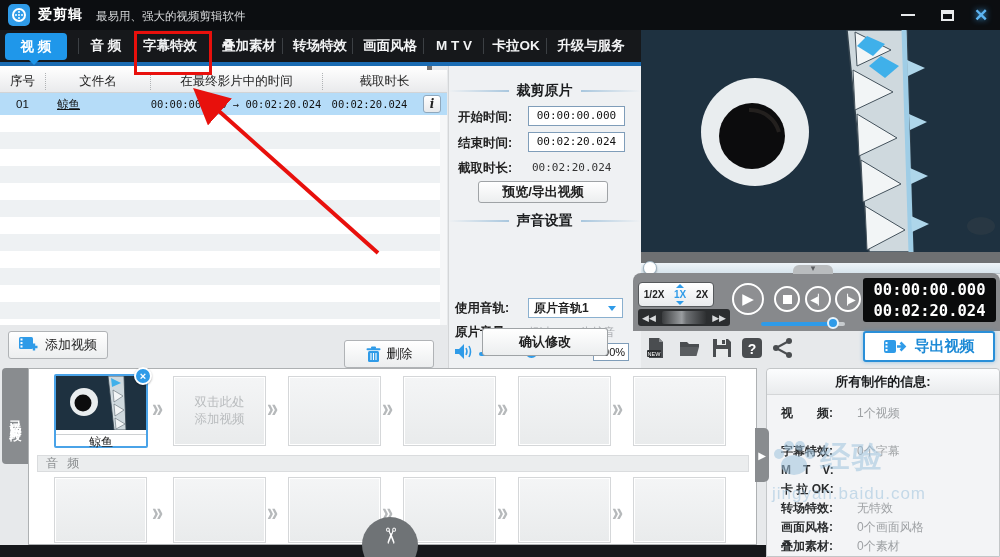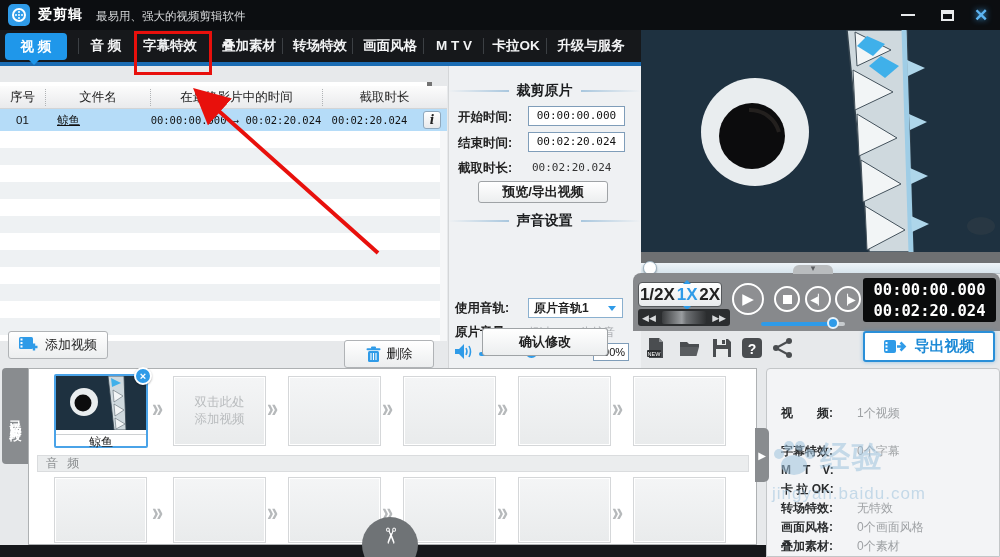--- a/index.html
+++ b/index.html
@@ -21,21 +21,21 @@
 
   
   #tabbar { left:0; top:30px; width:641px; height:32px; background:#16181b; }
   .tab-sep { position:absolute; top:8px; width:1px; height:16px; background:#3c4044; }
   .tab { position:absolute; top:0; height:32px; line-height:32px; color:#f2f3f4; font-size:13.5px; font-weight:bold; text-align:center; cursor:pointer; }
   #tab-video { top:3px; height:27px; line-height:27px; background:#1f97ea; border-radius:4px; color:#fff; }
   #tab-video-caret { position:absolute; left:29px; top:60px; width:0; height:0; border:5px solid transparent; border-top:5px solid #1f97ea; z-index:5; }
   #blue-underline { left:0; top:62px; width:641px; height:4px; background:#1b6cb3; }
 
   
-  #list-panel { left:0; top:66px; width:432px; height:259px; background:#fff; border-right:5px solid #737373;margin-top:16px; }
+  #list-panel { left:0; top:66px; width:432px; height:259px; background:#fff; border-right:5px solid #737373; }
   #list-header { position:absolute; left:0; top:4px; width:447px; height:23px; background:linear-gradient(#fcfcfc,#e9eaec); border-bottom:1px solid #d2d4d6; display:flex; align-items:center; font-size:12.5px; color:#222; }
   .hcol { text-align:center; } 
   .hc1 { width:45px; } .hc2 { width:105px; border-left:1px dotted #b0b3b5; } .hc3 { width:172px; border-left:1px dotted #b0b3b5; } .hc4 { width:124px; border-left:1px dotted #b0b3b5; }
   #list-row { position:absolute; left:0; top:27px; width:447px; height:22px; background:#b5dcf8; display:flex; align-items:center; font-size:11.5px; color:#111; cursor:pointer; }
   .rc1 { width:45px; text-align:center; } .rc2 { width:105px; padding-left:12px; } .rc3 { width:172px; text-align:center; font-family:"DejaVu Sans Mono",monospace; font-size:10.5px; } .rc4 { width:95px; text-align:center; font-family:"DejaVu Sans Mono",monospace; font-size:10.5px; }
   #clip-name-link { text-decoration:underline; }
   #info-btn { position:absolute; right:6px; top:2px; width:18px; height:18px; background:linear-gradient(#fff,#e7e9eb); border:1px solid #8fa8bd; border-radius:3px; text-align:center; line-height:16px; font-family:"DejaVu Serif",serif; font-style:italic; font-weight:bold; font-size:12px; color:#222; cursor:pointer; }
   #list-stripes { position:absolute; left:0; top:49px; width:440px; height:210px; background:repeating-linear-gradient(to bottom, #ffffff 0 17px, #eef1f3 17px 34px); }
   #list-scroll { position:absolute; left:440px; top:49px; width:7px; height:210px; background:#f6f7f8; }
 
@@ -60,21 +60,21 @@
 
   
   #video-area { left:641px; top:30px; width:359px; height:222px; background:#1e3140; overflow:hidden; }
   #video-strip { left:641px; top:252px; width:359px; height:11px; background:#6e7072; }
   #seek-bar { left:641px; top:263px; width:359px; height:11px; background:linear-gradient(#eef4f8,#d7e4ec); border-bottom:1px solid #b9c4cb; }
   #seek-knob { position:absolute; left:2px; top:-2px; width:14px; height:14px; background:#fff; border:1px solid #9ab0bf; border-radius:50%; box-shadow:0 1px 2px rgba(0,0,0,.3); cursor:pointer; }
 
   
   #ctrl-bar { left:633px; top:273px; width:367px; height:58px; background:#87898c; border-radius:8px 8px 0 0; }
   #ctrl-notch { position:absolute; left:160px; top:-8px; width:40px; height:9px; background:#b9bcbe; border-radius:6px 6px 0 0; text-align:center; line-height:7px; font-size:9px; color:#5c5f62; }
-  #speed-box { position:absolute; left:5px; top:9px; width:84px; height:25px; background:linear-gradient(#ffffff,#e8eaec); border:1px solid #55585b; border-radius:4px; display:flex; align-items:center; justify-content:space-around; font-size:17px; font-weight:bold; color:#222; }
+  #speed-box { position:absolute; left:5px; top:9px; width:76px; height:25px; background:linear-gradient(#ffffff,#e8eaec); border:1px solid #55585b; border-radius:4px; display:flex; align-items:center; justify-content:space-around; font-size:10px; font-weight:bold; color:#222; }
   #speed-1x { color:#2f9be8; position:relative; cursor:pointer; }
   .spd { cursor:pointer; }
   .tri-u { position:absolute; left:50%; transform:translateX(-50%); top:-9px; width:0; height:0; border:4px solid transparent; border-bottom:4px solid #2f9be8; }
   .tri-d { position:absolute; left:50%; transform:translateX(-50%); bottom:-9px; width:0; height:0; border:4px solid transparent; border-top:4px solid #2f9be8; }
   #jog { position:absolute; left:5px; top:36px; width:92px; height:17px; background:#2b2d2f; border-radius:3px; display:flex; align-items:center; justify-content:space-between; padding:0 4px; color:#d8dadc; font-size:9px; cursor:pointer; }
   #jog .wheel { width:44px; height:13px; border-radius:2px; background:linear-gradient(to right,#3a3c3e,#9a9da0 45%,#6f7275 55%,#2e3032); }
   .pc-btn { position:absolute; border-radius:50%; border:2px solid #fff; display:flex; align-items:center; justify-content:center; color:#fff; cursor:pointer; background:rgba(255,255,255,.06); }
   #btn-play { left:99px; top:10px; width:32px; height:32px; font-size:15px; }
   #btn-stop { left:141px; top:13px; width:26px; height:26px; }
   #btn-stop span { width:9px; height:9px; background:#fff; }
@@ -373,20 +373,21 @@
   <span class="chev" style="left:468px; top:132px;">»</span>
   <div class="thumb" style="left:489px; top:108px; height:66px;"></div>
   <span class="chev" style="left:583px; top:132px;">»</span>
   <div class="thumb" style="left:604px; top:108px; height:66px;"></div>
 </div>
 <div id="scissors" class="abs">
     <span>✂</span>
   </div>
 
 <div id="info-panel" class="abs">
+  <div id="info-title">所有制作的信息:</div>
   <div class="info-row" style="top:36px;">
       <span class="lab">视　　频:</span>
       <span class="val">1个视频</span>
     </div>
   <div class="info-row" style="top:74px;">
       <span class="lab">字幕特效:</span>
       <span class="val">0个字幕</span>
     </div>
   <div class="info-row" style="top:83px;margin-top:10px;">
       <span class="lab">M　T　V:</span>

